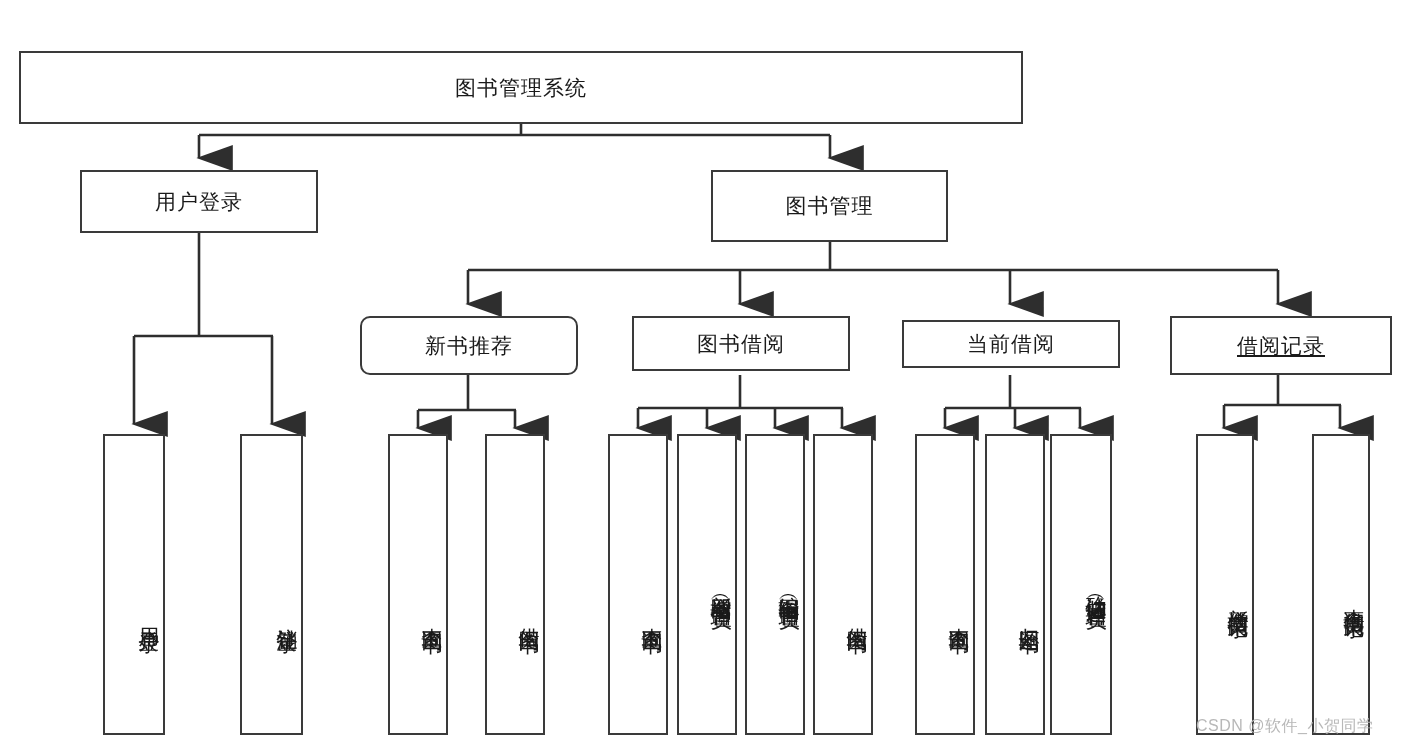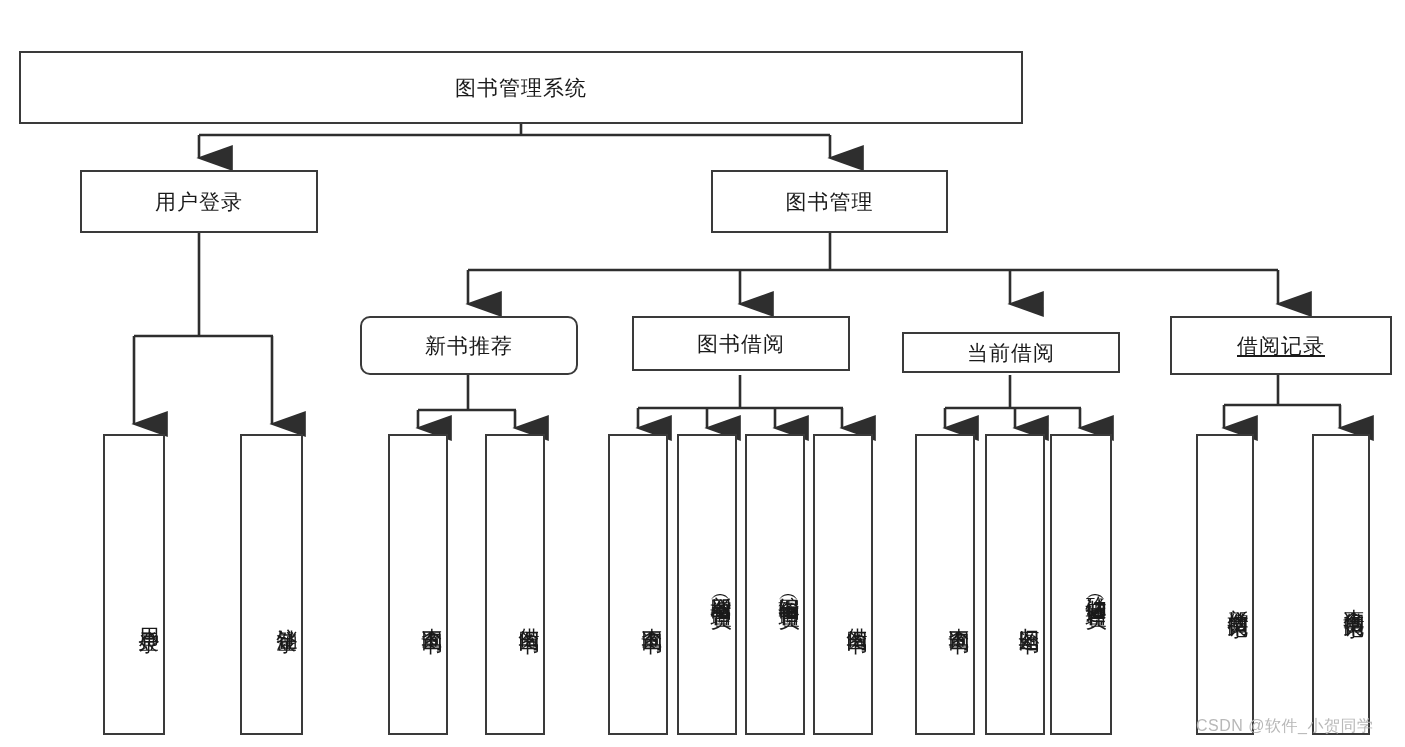--- a/index.html
+++ b/index.html
@@ -117,31 +117,31 @@
     </g>
   </svg>
 
   <div class="node horiz" style="left:19px; top:11px; width:1004px; height:73px;margin-top:40px;">
     <span>图书管理系统</span>
   </div>
 
   <div class="node horiz" style="left:80px; top:170px; width:238px; height:63px;">
     <span>用户登录</span>
   </div>
-  <div class="node horiz" style="left:711px; top:170px; width:237px; height:63px;">
+  <div class="node horiz" style="left:711px; top:170px; width:237px; height:72px;">
     <span>图书管理</span>
   </div>
 
   <div class="node horiz" style="left:360px; top:316px; width:218px; height:59px;border-radius:10px;">
     <span>新书推荐</span>
   </div>
   <div class="node horiz" style="left:632px; top:316px; width:218px; height:55px;">
     <span>图书借阅</span>
   </div>
-  <div class="node horiz" style="left:902px; top:332px; width:218px; height:41px;">
+  <div class="node horiz" style="left:902px; top:320px; width:218px; height:48px;">
     <span>当前借阅</span>
   </div>
   <div class="node horiz" style="left:1170px; top:316px; width:222px; height:59px;text-decoration:underline;">
     <span>借阅记录</span>
   </div>
 
   <div class="node vert" style="left:103px; top:434px; width:62px; height:301px; padding-top:60px;">
     <span>用户登录</span>
   </div>
   <div class="node vert" style="left:240px; top:434px; width:63px; height:301px; padding-top:60px;">

